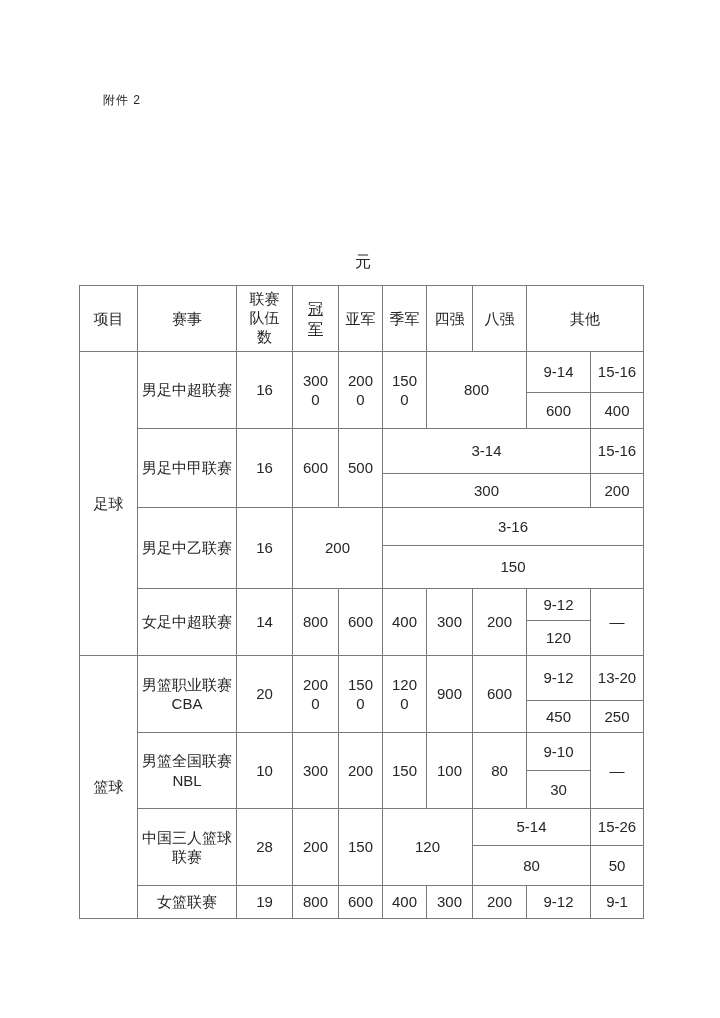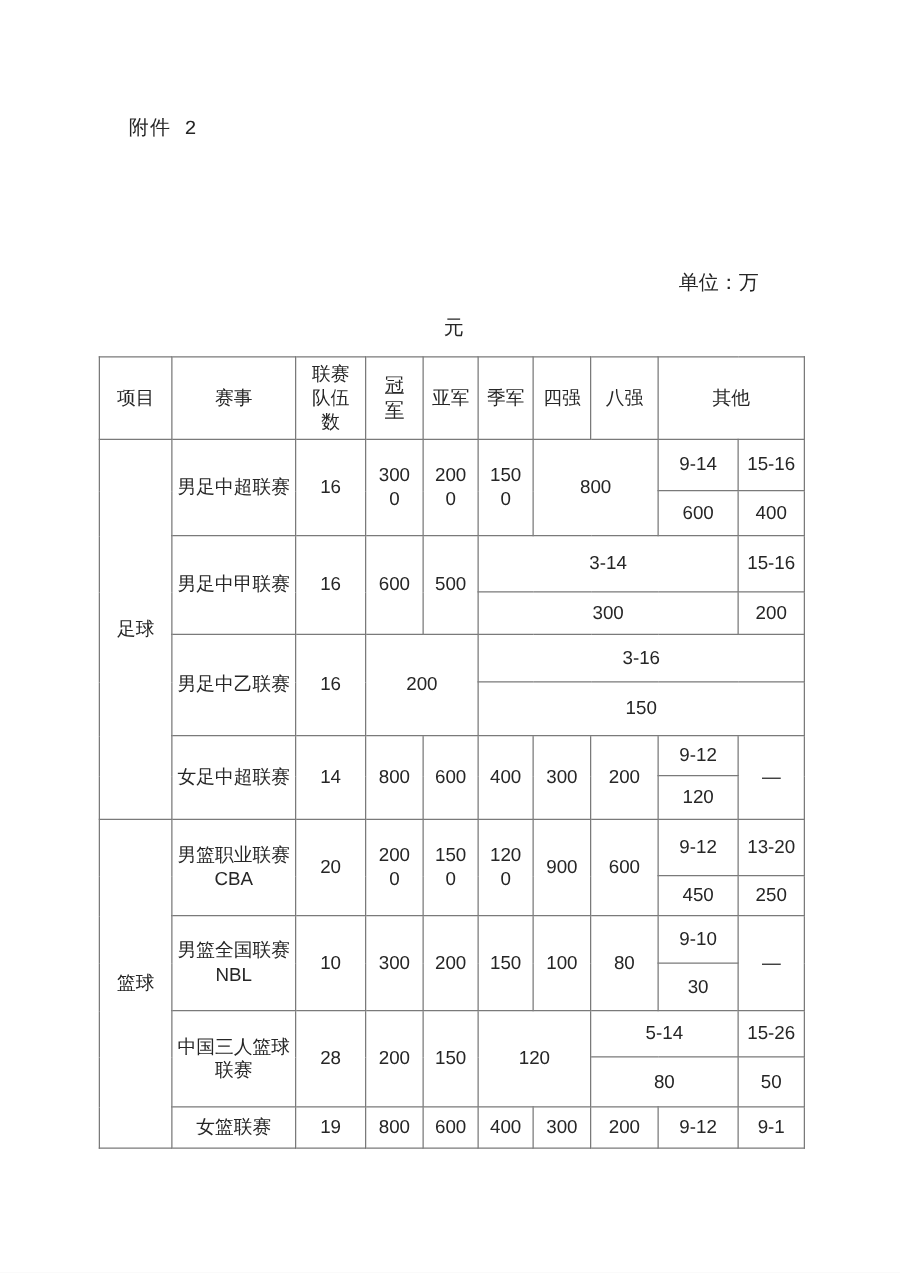--- a/index.html
+++ b/index.html
@@ -7,21 +7,21 @@
     position:relative;
     width:720px;height:1018px;
     background:#ffffff;
     outline:1px solid #ececec;
     font-family:"Liberation Sans", sans-serif;
     color:#262626;
     overflow:hidden;
   }
   .attachment{
     position:absolute;left:103px;top:92px;
-    font-size:16px;letter-spacing:1px;font-family:Liberation Mono, monospace;
+    font-size:12px;letter-spacing:1px;
   }
   .doc-title{
     position:absolute;left:79px;top:162px;width:564px;
     text-align:center;font-size:26px;font-weight:bold;letter-spacing:1px;
   }
   .unit-line1{
     position:absolute;left:0;top:216px;width:607px;
     text-align:right;font-size:16px;
   }
   .unit-line2{
@@ -37,34 +37,33 @@
   table.award th, table.award td{
     border:1px solid #7a7a7a;
     text-align:center;vertical-align:middle;
     padding:2px 6px;
     font-weight:normal;
     word-break:break-all;
     overflow:hidden;
   }
   table.award td.event-cell{padding:2px 3px;}
   .wrap1{display:inline-block;width:19px;word-break:break-all;text-decoration:underline;}
-  .wrap2{display:inline-block;width:32px;word-break:break-all;}
+  .wrap2{display:inline-block;width:32px;word-break:break-all;font-family:Liberation Serif, serif;}
   tr.h66{height:66px} tr.h45{height:45px} tr.h43{height:43px} tr.h41{height:41px}
   tr.h40{height:40px} tr.h38{height:38px} tr.h37{height:37px} tr.h36{height:36px}
   tr.h35{height:35px} tr.h34{height:34px} tr.h33{height:33px} tr.h32{height:32px}
 </style>
 </head>
 <body>
 
 <div class="page">
 
   <div class="attachment">附件 2</div>
 
 
-  <div class="unit-line1">单位：万</div>
   <div class="unit-line2">元</div>
 
   <table class="award">
     <colgroup>
       <col style="width:58px">
         <col style="width:99px">
         <col style="width:56px">
       <col style="width:46px">
         <col style="width:44px">
         <col style="width:44px">

